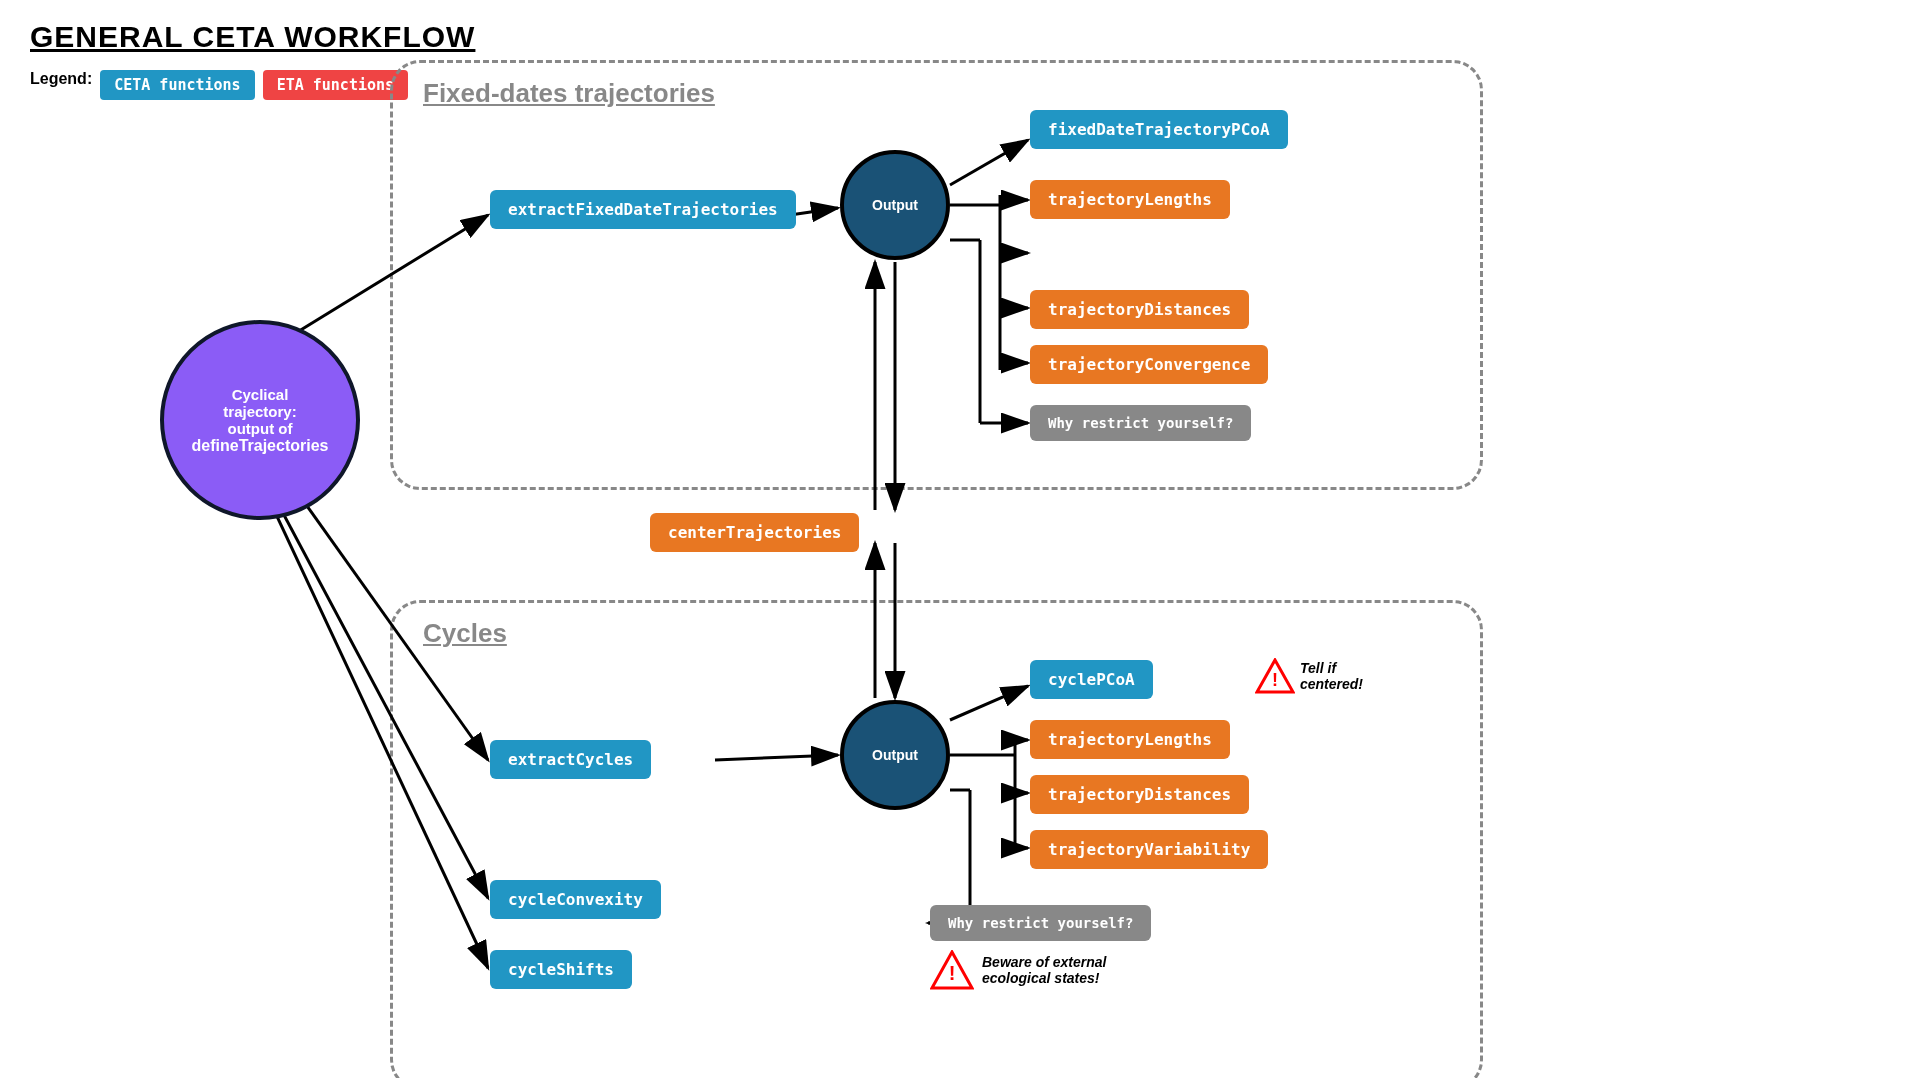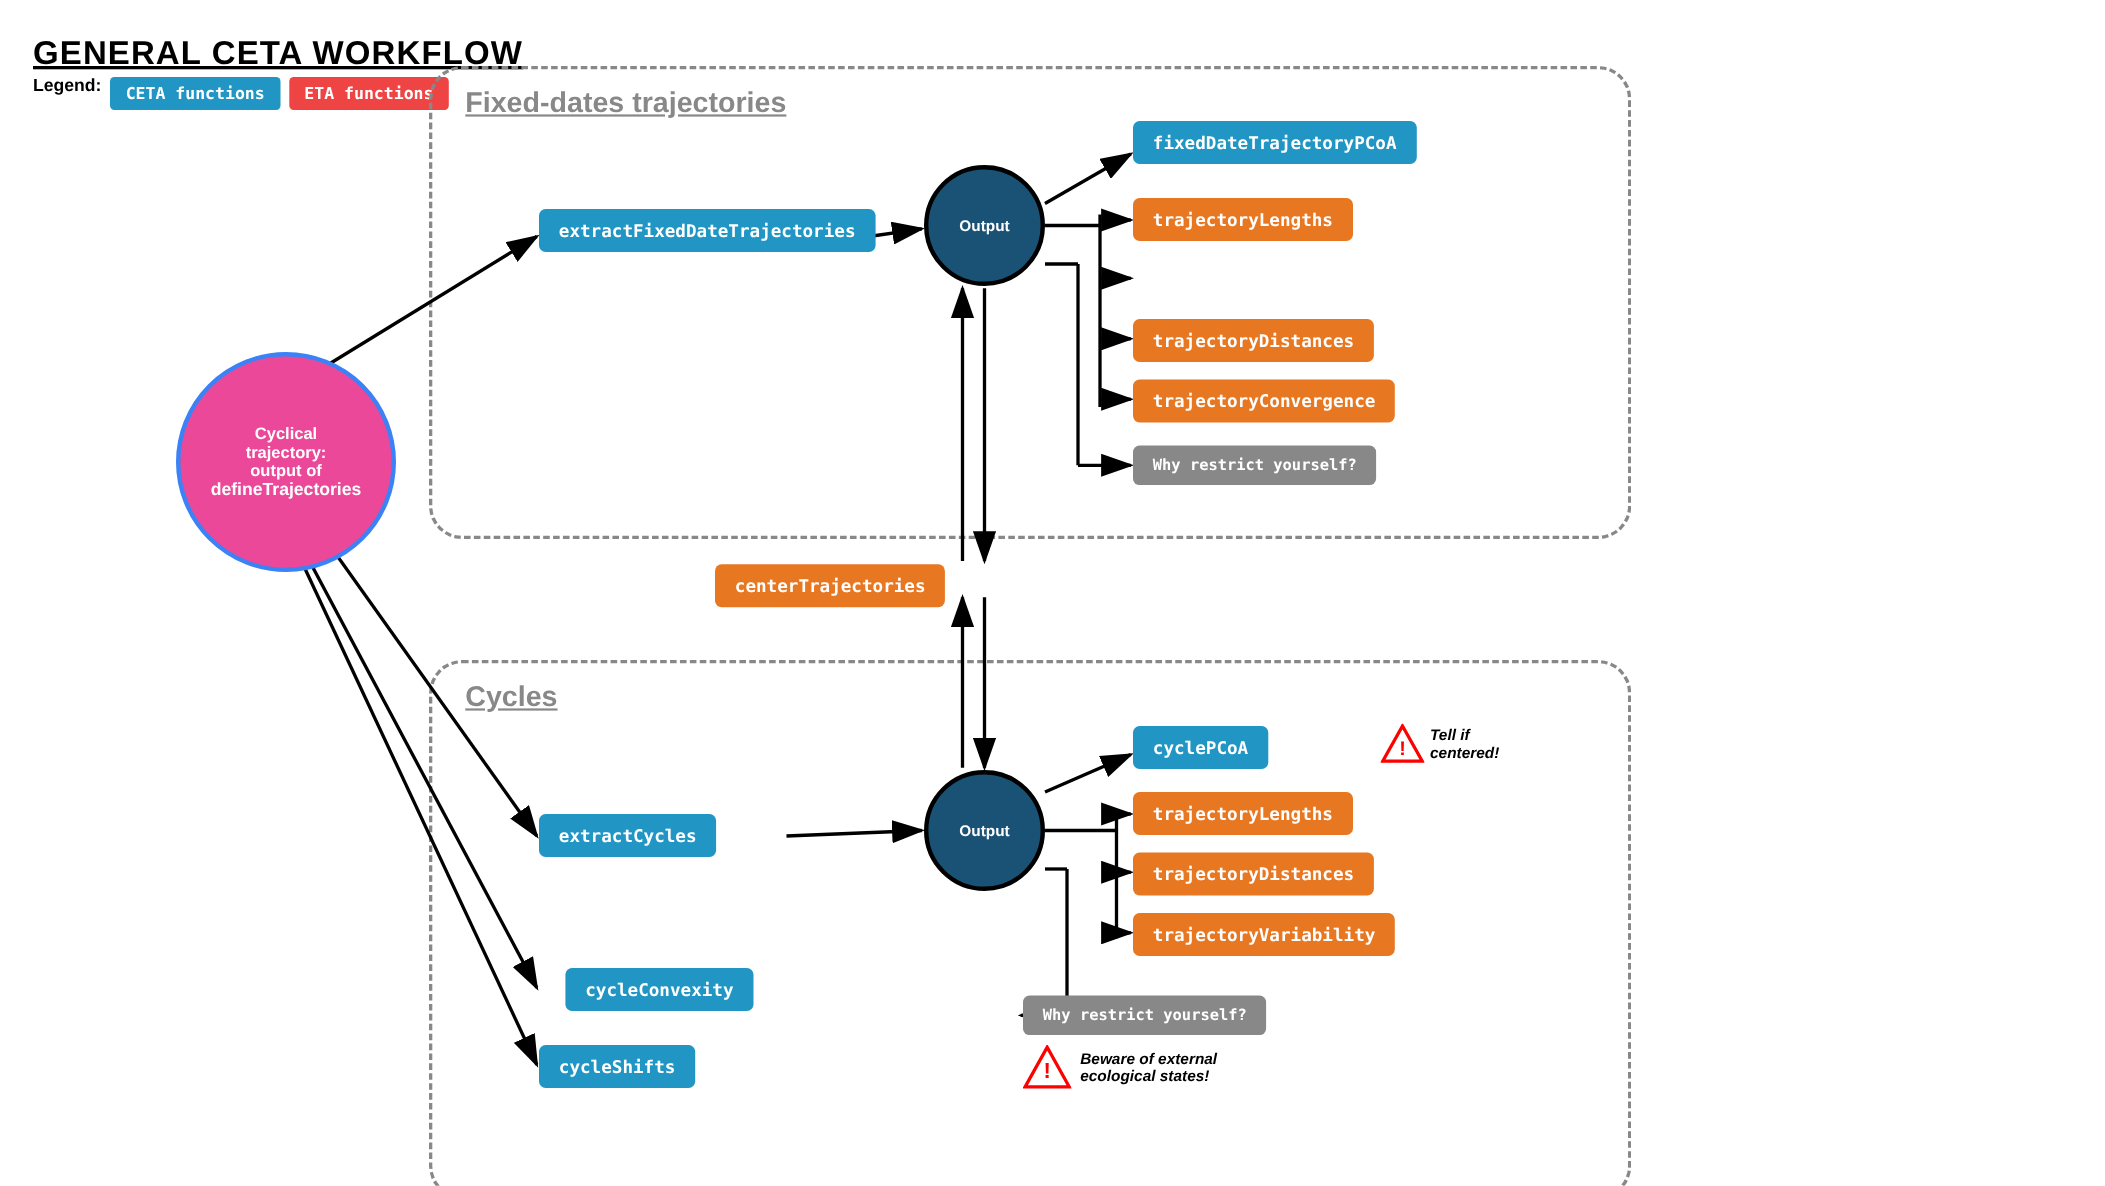--- a/index.html
+++ b/index.html
@@ -8,21 +8,21 @@
       height: 1078px;
       background: #fff;
       font-family: Arial, sans-serif;
       overflow: hidden;
       position: relative;
     }
 
     .page-container {
       width: 1513px;
       height: 1078px;
-      padding: 32px 30px;
+      padding: 20px 30px;
       position: relative;
     }
 
     .main-title {
       font-size: 30px;
       font-weight: 900;
       text-decoration: underline;
       margin-bottom: 10px;
       color: #000;
       letter-spacing: 1px;
@@ -63,22 +63,22 @@
       right: 20px;
       bottom: 20px;
     }
 
     
     .cyclical-circle {
       position: absolute;
       width: 200px;
       height: 200px;
       border-radius: 50%;
-      background: #ec4899;
-      border: 4px solid #3b82f6;
+      background: #8b5cf6;
+      border: 4px solid #0f172a;
       display: flex;
       align-items: center;
       justify-content: center;
       text-align: center;
       color: #fff;
       font-size: 15px;
       font-weight: bold;
       left: 0px;
       top: 260px;
       z-index: 10;
@@ -252,21 +252,21 @@
     <div class="warning-text" style="left: 1140px; top: 600px;">
       <em>Tell if<br>centered!</em>
     </div>
 
     <div class="func-box func-eta" style="left: 870px; top: 660px;">trajectoryLengths</div>
 
     <div class="func-box func-eta" style="left: 870px; top: 715px;">trajectoryDistances</div>
 
     <div class="func-box func-eta" style="left: 870px; top: 770px;">trajectoryVariability</div>
 
-    <div class="func-box func-ceta" style="left: 330px; top: 820px; margin-left: 24px;">cycleConvexity</div>
+    <div class="func-box func-ceta" style="left: 330px; top: 820px;">cycleConvexity</div>
 
     <div class="func-box func-ceta" style="left: 330px; top: 890px;">cycleShifts</div>
 
     <div class="func-box func-gray" style="left: 770px; top: 845px;">Why restrict yourself?</div>
 
     <div style="position:absolute; left: 770px; top: 890px; z-index:6; display:flex; align-items:flex-start; gap:8px;">
       <svg width="44" height="40" viewBox="0 0 44 40">
         <polygon points="22,2 42,38 2,38" fill="white" stroke="red" stroke-width="3"></polygon>
         <text x="22" y="30" text-anchor="middle" font-size="20" font-weight="bold" fill="red">!</text>
       </svg>

